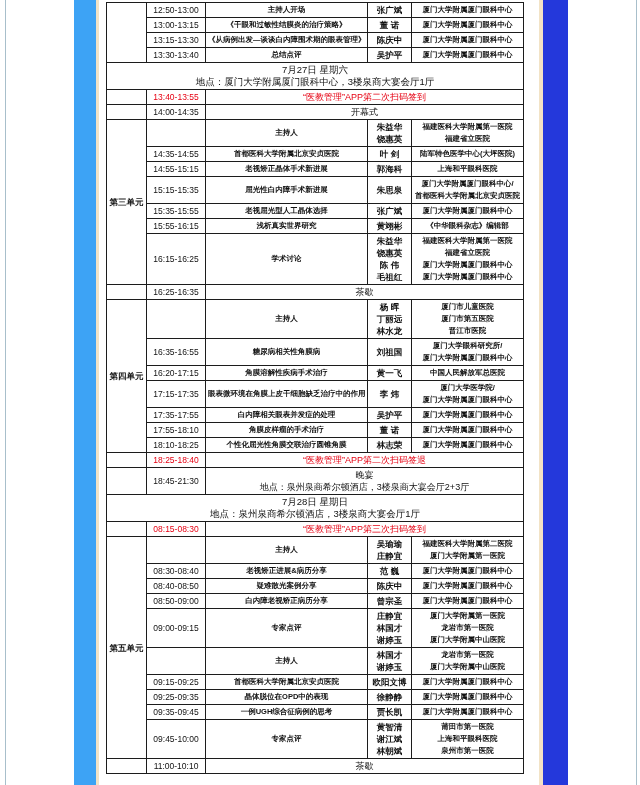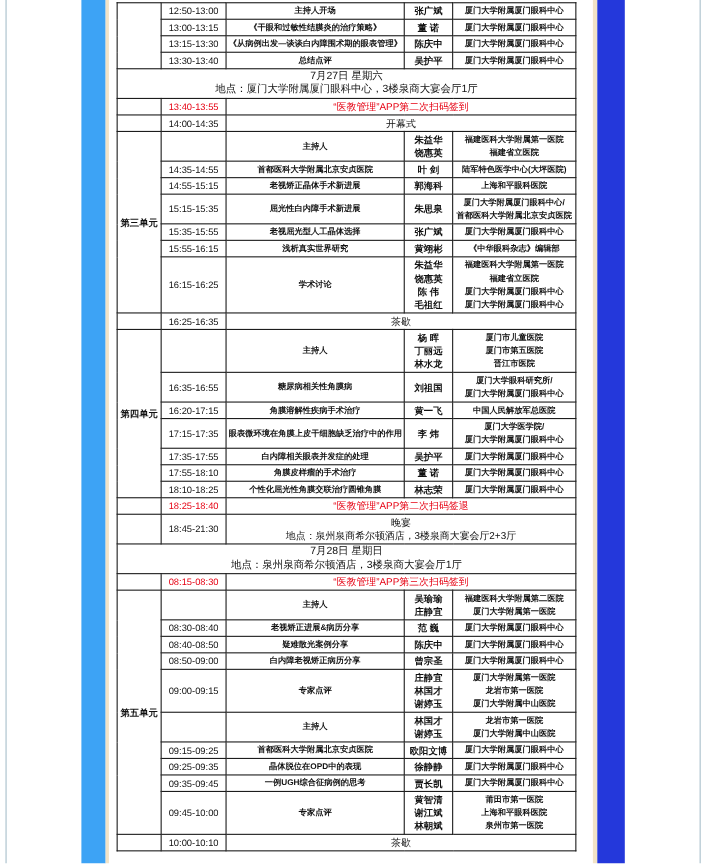--- a/index.html
+++ b/index.html
@@ -538,21 +538,21 @@
           </td>
           <td class="affil-cell">
             <div class="line">莆田市第一医院</div>
             <div class="line">上海和平眼科医院</div>
             <div class="line">泉州市第一医院</div>
           </td>
         </tr>
         <tr class="schedule-row">
           <td class="unit-cell" rowspan="1"></td>
           <td class="time-cell">
-            <div class="line">10:00-10:10</div>
+            <div class="line">11:00-10:10</div>
           </td>
           <td class="wide-cell" colspan="3">
             <div class="line">茶歇</div>
           </td>
         </tr>
       </tbody>
   </table>
 </div>
 
 </body></html>

